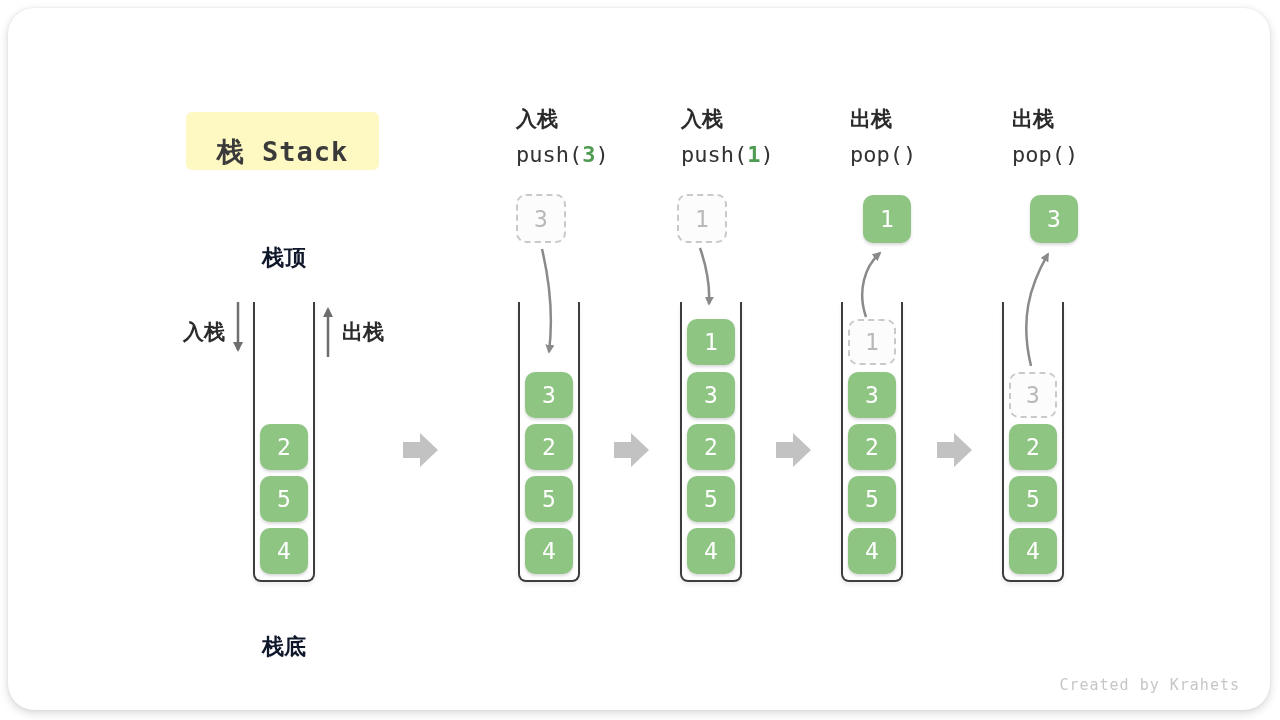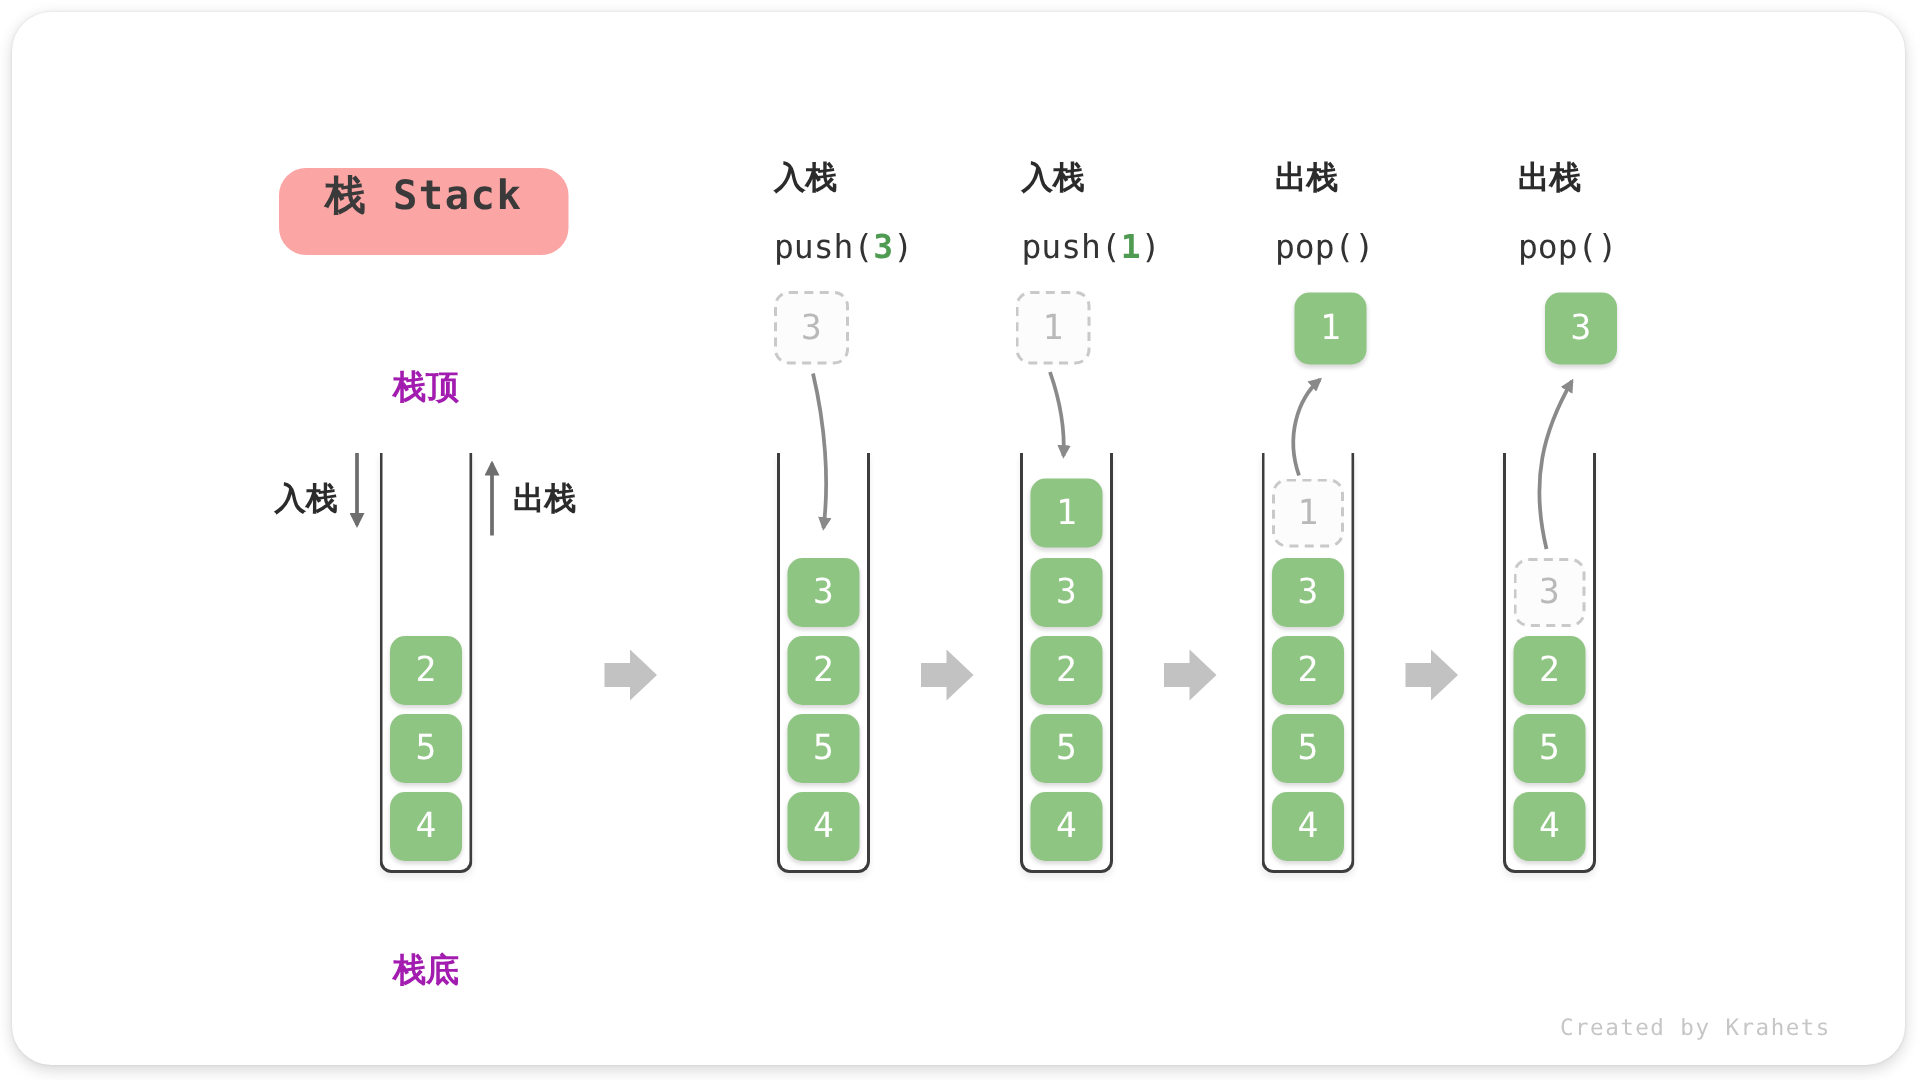--- a/index.html
+++ b/index.html
@@ -7,55 +7,55 @@
     width:1280px;height:720px;position:relative;background:#ffffff;
     font-family:"Liberation Sans",sans-serif;overflow:hidden;
   }
   .card{
     position:absolute;left:8px;top:8px;width:1262px;height:702px;
     background:#ffffff;border-radius:26px;
     box-shadow:0 3px 10px rgba(0,0,0,.16),0 0 2px rgba(0,0,0,.10);
   }
   .title-box{
     position:absolute;left:186px;top:112px;width:193px;height:58px;
-    background:#fca5a5;border-radius:18px;
-    display:flex;align-items:flex-start;justify-content:center;
+    background:#fef9c3;border-radius:6px;
+    display:flex;align-items:flex-end;justify-content:center;
     font-family:"DejaVu Sans Mono",monospace;
     font-size:27px;font-weight:bold;color:#3A3A3A;letter-spacing:1px;
   }
   .col-label{
     position:absolute;left:253px;width:62px;text-align:center;
-    font-weight:bold;font-size:22px;color:#a21caf;
+    font-weight:bold;font-size:22px;color:#0f172a;
   }
   .side-label{
     position:absolute;font-weight:bold;font-size:21px;color:#2B2B2B;
   }
   .stage-label{position:absolute;top:105px;}
   .stage-label .cn{font-weight:bold;font-size:21px;color:#2B2B2B;line-height:28px;}
   .stage-label .code{
     font-family:"DejaVu Sans Mono",monospace;font-size:22px;color:#333333;
-    line-height:28px;margin-top:19px;white-space:nowrap;
+    line-height:28px;margin-top:8px;white-space:nowrap;
   }
   .stage-label .code .green{color:#4E9B51;font-weight:bold;}
   .stackU{
     position:absolute;top:302px;width:62px;height:280px;box-sizing:border-box;
     border-left:2px solid #3D3D3D;border-right:2px solid #3D3D3D;border-bottom:2px solid #3D3D3D;
     border-radius:0 0 8px 8px;background:#ffffff;
     box-shadow:0 3px 4px rgba(0,0,0,.07);
   }
   .cell{
     position:absolute;width:48px;height:46px;border-radius:10px;box-sizing:border-box;
     display:flex;align-items:center;justify-content:center;
     font-family:"DejaVu Sans Mono",monospace;font-size:23px;
   }
   .cell.solid{background:#8FC583;color:#ffffff;box-shadow:0 2px 3px rgba(0,0,0,.15);}
   .cell.ghost{background:#FCFCFC;border:2px dashed #C9C9C9;color:#B9B9B9;}
   .overlay{position:absolute;left:0;top:0;pointer-events:none;}
   .watermark{
-    position:absolute;left:1040px;top:676px;width:200px;
+    position:absolute;left:1040px;top:676px;width:200px;text-align:right;
     font-family:"DejaVu Sans Mono",monospace;font-size:15px;color:#C6C6C6;letter-spacing:1px;
   }
 </style>
 </head>
 <body>
 
 <div class="card"></div>
 
 <div class="title-box">
   <span>栈 Stack</span>

